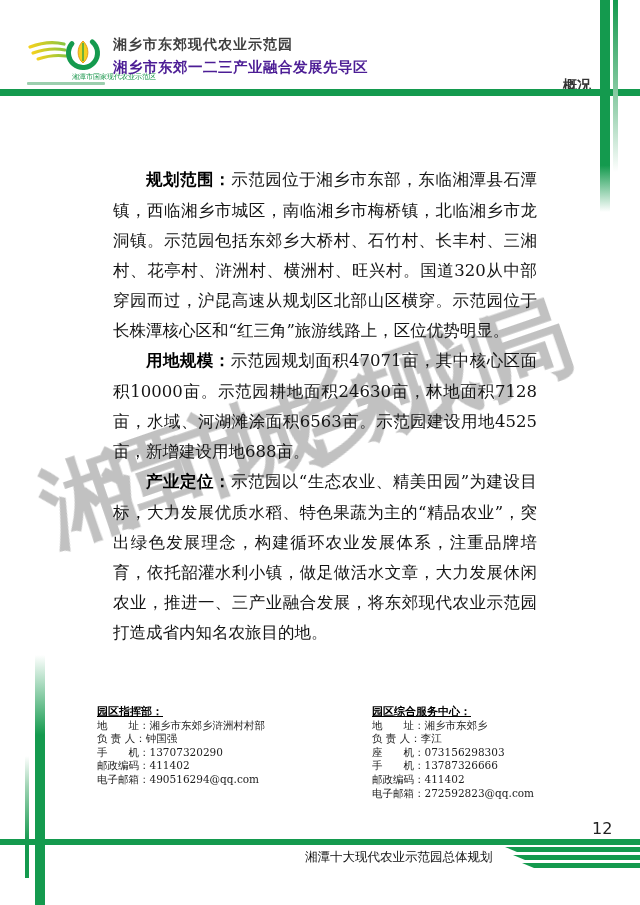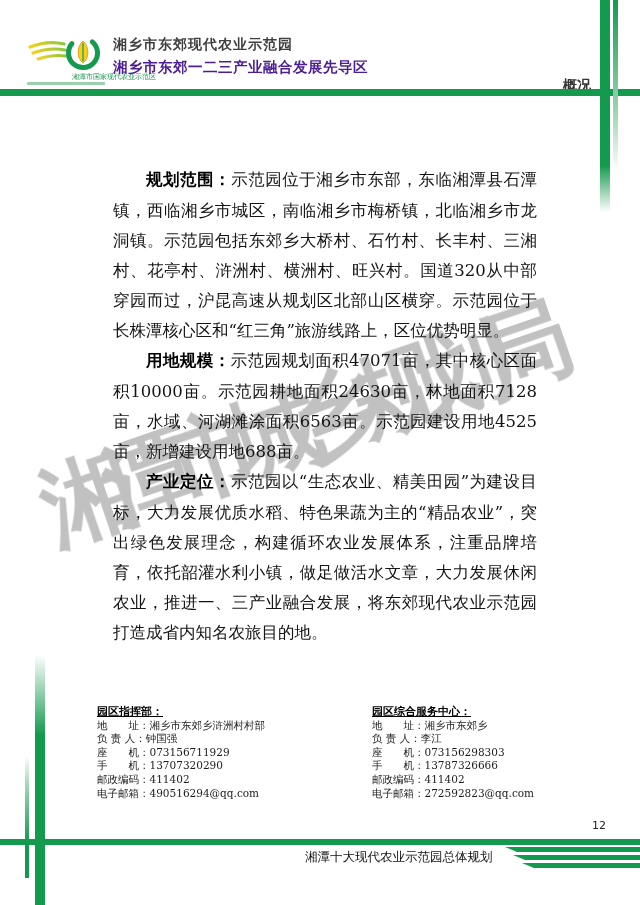--- a/index.html
+++ b/index.html
@@ -40,21 +40,21 @@
   .contact.left{left:97px;width:250px;}
   .contact.right{left:372px;width:250px;}
   .contact-title{font-family:"DejaVu Sans",sans-serif;font-weight:bold;font-size:11px;
         color:#000;text-decoration:underline;}
   .contact-row{white-space:nowrap;}
   .c-label{display:inline-block;}
   .c-value{display:inline-block;}
 
   
   .page-number{position:absolute;left:592px;top:819px;font-family:"DejaVu Sans",sans-serif;
-        font-size:11px;color:#222;}
+        font-size:16px;color:#222;}
   .hline-bottom{position:absolute;left:0;top:839px;width:640px;height:6px;background:#149a4e;}
   .vbar-bl-thick{position:absolute;left:35px;top:655px;width:10px;height:250px;
         background:linear-gradient(to top,#149a4e 0%,#149a4e 68%,rgba(20,154,78,0) 100%);}
   .vbar-bl-thin{position:absolute;left:25px;top:756px;width:4px;height:122px;
         background:linear-gradient(to bottom,rgba(159,212,180,0) 0%,#9fd4b4 25%,#149a4e 70%);}
   .footer-text{position:absolute;left:305px;top:849px;font-family:"DejaVu Sans",sans-serif;
         font-size:12.5px;font-weight:normal;color:#111;white-space:nowrap;}
   .stripe{position:absolute;background:#149a4e;height:5px;
         clip-path:polygon(0 0,100% 0,100% 100%,12px 100%);}
   .stripe.s1{left:505px;top:847px;width:135px;}
@@ -96,21 +96,20 @@
   <div class="body-text">
     <p><span class="runin">规划范围：</span><span>示范园位于湘乡市东部，东临湘潭县石潭镇，西临湘乡市城区，南临湘乡市梅桥镇，北临湘乡市龙洞镇。示范园包括东郊乡大桥村、石竹村、长丰村、三湘村、花亭村、浒洲村、横洲村、旺兴村。国道320从中部穿园而过，沪昆高速从规划区北部山区横穿。示范园位于长株潭核心区和“红三角”旅游线路上，区位优势明显。</span></p>
     <p><span class="runin">用地规模：</span><span>示范园规划面积47071亩，其中核心区面积10000亩。示范园耕地面积24630亩，林地面积7128亩，水域、河湖滩涂面积6563亩。示范园建设用地4525亩，新增建设用地688亩。</span></p>
     <p><span class="runin">产业定位：</span><span>示范园以“生态农业、精美田园”为建设目标，大力发展优质水稻、特色果蔬为主的“精品农业”，突出绿色发展理念，构建循环农业发展体系，注重品牌培育，依托韶灌水利小镇，做足做活水文章，大力发展休闲农业，推进一、三产业融合发展，将东郊现代农业示范园打造成省内知名农旅目的地。</span></p>
   </div>
 
   <div class="contact left">
     <div class="contact-title">园区指挥部：</div>
     <div class="contact-row"><span class="c-label">地　　址：</span><span class="c-value">湘乡市东郊乡浒洲村村部</span></div>
     <div class="contact-row"><span class="c-label">负 责 人：</span><span class="c-value">钟国强</span></div>
-    <div class="contact-row"><span class="c-label">座　　机：</span><span class="c-value">073156711929</span></div>
     <div class="contact-row"><span class="c-label">手　　机：</span><span class="c-value">13707320290</span></div>
     <div class="contact-row"><span class="c-label">邮政编码：</span><span class="c-value">411402</span></div>
     <div class="contact-row"><span class="c-label">电子邮箱：</span><span class="c-value">490516294@qq.com</span></div>
   </div>
 
   <div class="contact right">
     <div class="contact-title">园区综合服务中心：</div>
     <div class="contact-row"><span class="c-label">地　　址：</span><span class="c-value">湘乡市东郊乡</span></div>
     <div class="contact-row"><span class="c-label">负 责 人：</span><span class="c-value">李江</span></div>
     <div class="contact-row"><span class="c-label">座　　机：</span><span class="c-value">073156298303</span></div>

